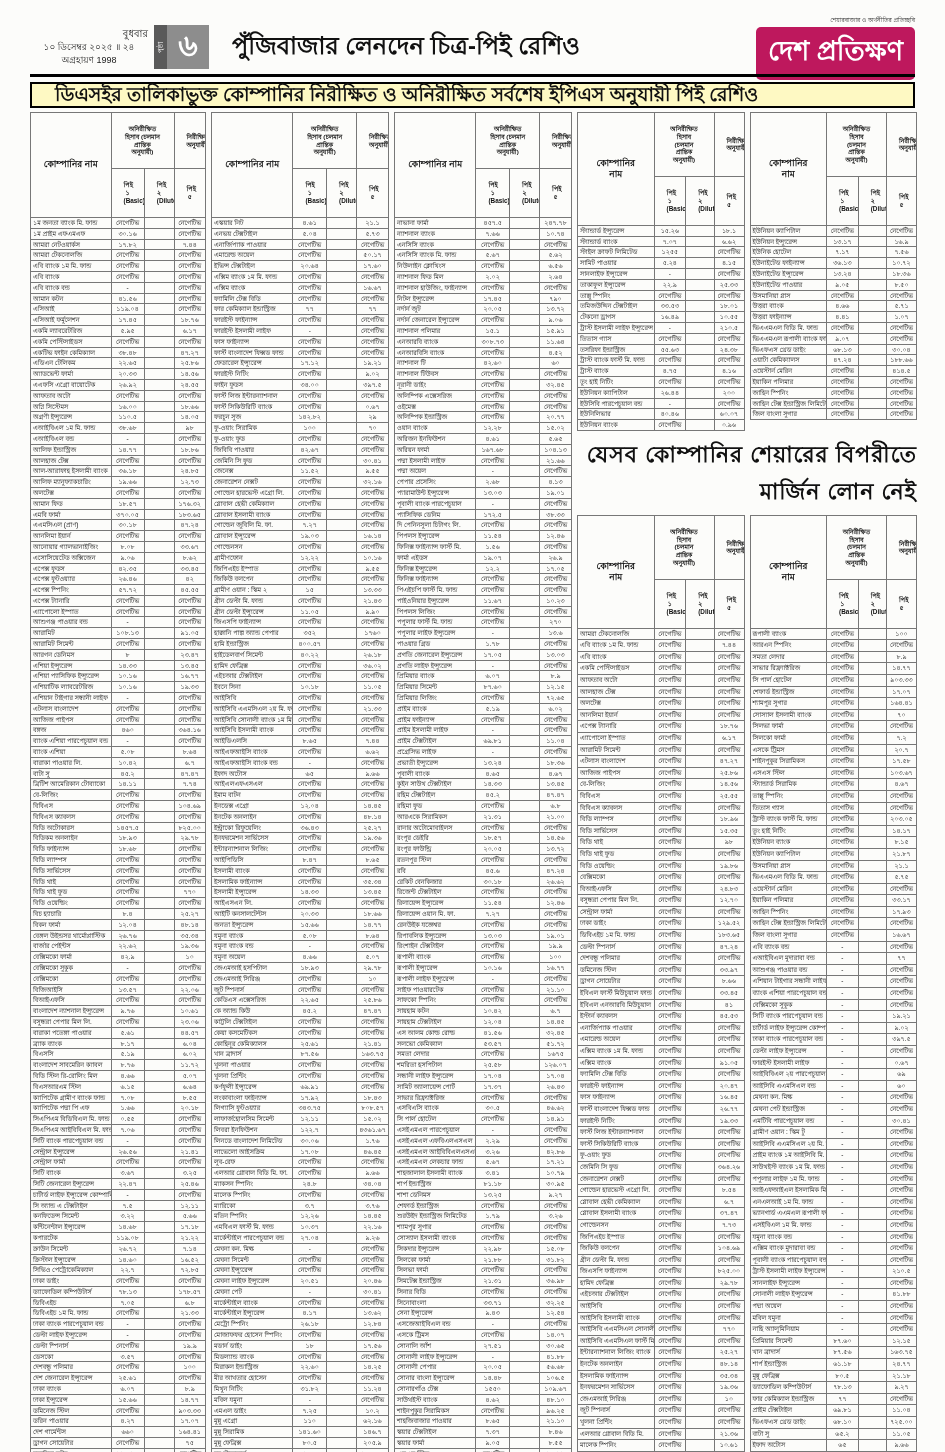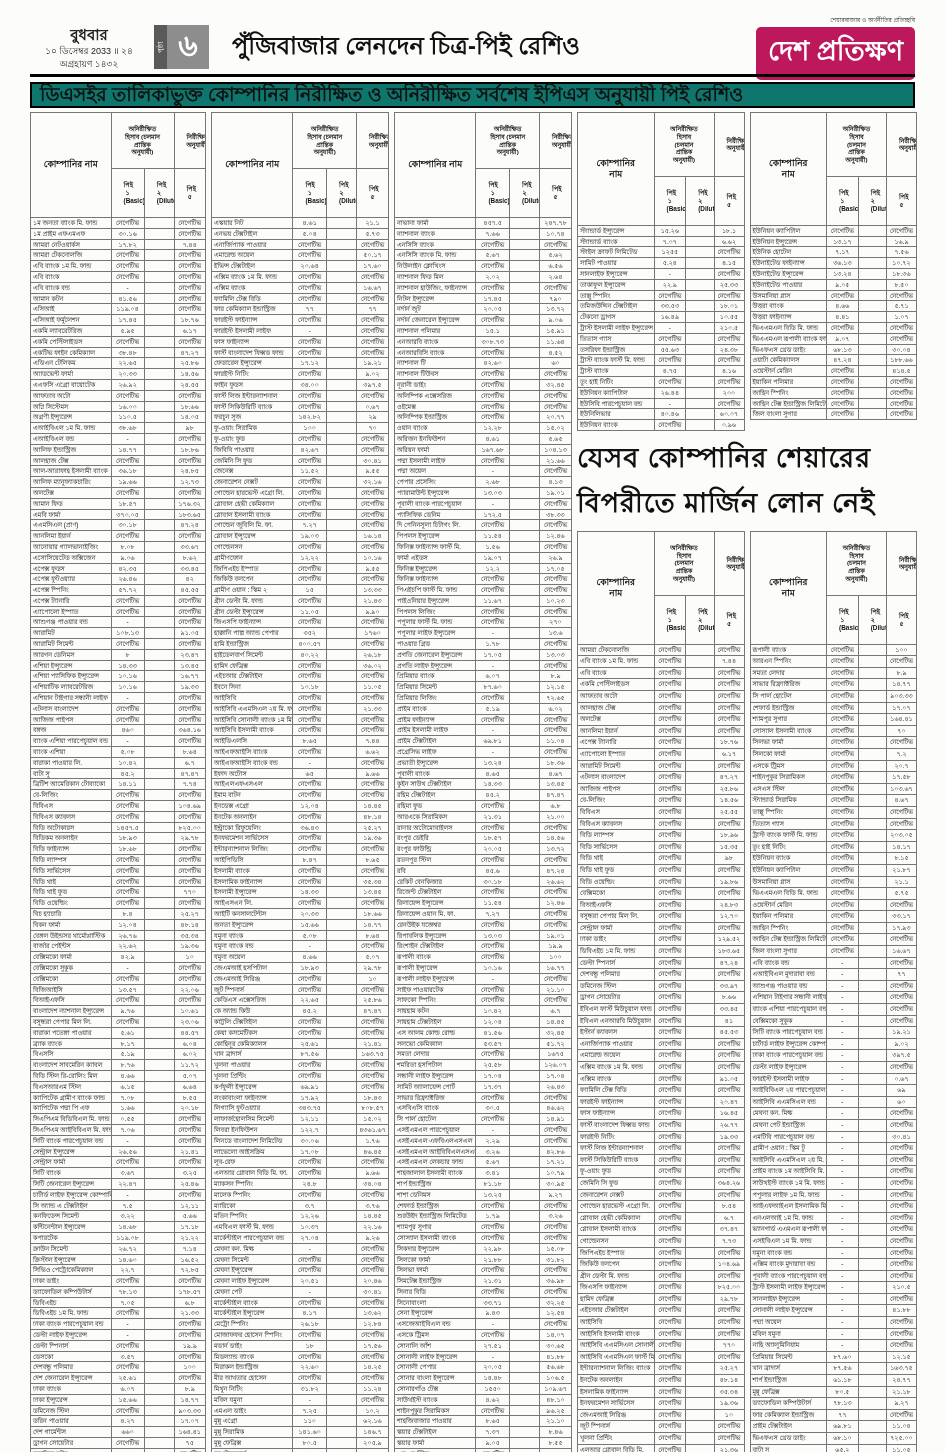--- a/index.html
+++ b/index.html
@@ -3,55 +3,55 @@
 <meta charset="utf-8">
 <style>
   html,body{margin:0;padding:0;}
   body{
     width:945px;height:1452px;position:relative;overflow:hidden;
     background:#fcfcfa;color:#111;
     font-family:"Liberation Sans","DejaVu Sans",sans-serif;
   }
   .masthead{position:absolute;top:24px;left:30px;right:30px;height:46px;display:flex;align-items:center;}
   .date-block{width:118px;text-align:center;font-size:9px;line-height:1.4;color:#222;}
-  .date-day{font-weight:bold;font-size:15px;}
+  .date-day{font-weight:normal;font-size:10px;text-align:right;}
   .page-box{display:flex;margin-left:6px;height:44px;}
   .page-strip{width:13px;background:#5a5a5a;color:#fff;font-size:7px;display:flex;align-items:center;justify-content:center;writing-mode:vertical-rl;transform:rotate(180deg);}
   .page-num{width:42px;background:#8d8d8d;color:#fff;font-size:30px;font-weight:bold;display:flex;align-items:center;justify-content:center;}
   .head-title{font-size:24px;font-weight:bold;margin-left:23px;letter-spacing:0;}
   .brand-wrap{margin-left:auto;text-align:right;}
   .brand-tagline{font-size:6px;color:#333;margin-bottom:1px;}
   .brand{background:#be185d;color:#fff;font-size:27px;font-weight:bold;padding:3px 12px 5px 12px;border-radius:5px;display:inline-block;}
   .rule{position:absolute;top:74px;left:30px;right:30px;height:3px;background:#000;}
-  .sec1-bar{position:absolute;top:82px;left:30px;right:30px;height:22px;border:2px solid #000;background:#0f766e;
-    font-size:19px;font-weight:bold;line-height:22px;padding-left:8px;}
+  .sec1-bar{position:absolute;top:82px;left:30px;right:30px;height:22px;border:2px solid #000;background:#fef9c3;
+    font-size:19px;font-weight:bold;line-height:22px;padding-left:23px;}
   .tables{position:absolute;top:112px;left:30px;right:28px;display:flex;gap:5px;align-items:flex-start;}
   .colA{width:176px;} .colB{width:178px;} .colC{width:178px;}
   .rightArea{flex:1;display:flex;flex-direction:column;}
   .pairTop,.pairBot{display:flex;gap:5px;align-items:flex-start;}
   .pairTop > div, .pairBot > div{flex:1;}
-  .sec2-title{font-size:27px;font-weight:bold;text-align:left;margin:6px 0 4px 0;letter-spacing:1px;}
+  .sec2-title{font-size:22px;font-weight:bold;text-align:right;margin:6px 0 4px 0;letter-spacing:1px;}
   table{width:100%;border-collapse:collapse;table-layout:fixed;}
   th,td{border:1px solid #777;overflow:hidden;white-space:nowrap;}
   thead th{font-size:6.2px;font-weight:bold;padding:12px;line-height:1.25;white-space:normal;}
   th.cname{font-size:9px;}
   th.pecell{font-size:6.4px;}
   tbody td{font-size:6.4px;height:9.8px;line-height:9.8px;padding:0 2px;}
   .cmp td{height:10.6px;line-height:10.6px;}
   td.nm{text-align:left;}
   td.v{text-align:center;}
   col.c-name{width:46%;} col.c-p1{width:19%;} col.c-p2{width:17%;} col.c-p5{width:18%;}
 </style>
 </head>
 <body>
 
 <div class="masthead">
   <div class="date-block">
     <div class="date-day">বুধবার</div>
-    <div>১০ ডিসেম্বর 2033 ॥ ২৪ অগ্রহায়ণ ১৪৩২</div>
+    <div>১০ ডিসেম্বর ২০২৫ ॥ ২৪ অগ্রহায়ণ 1998</div>
   </div>
   <div class="page-box">
     <div class="page-strip">পৃষ্ঠা</div>
     <div class="page-num">৬</div>
   </div>
   <div class="head-title">পুঁজিবাজার লেনদেন চিত্র-পিই রেশিও</div>
   <div class="brand-wrap">
     <div class="brand-tagline">শেয়ারবাজার ও অর্থনীতির প্রতিচ্ছবি</div>
     <div class="brand">দেশ প্রতিক্ষণ</div>
   </div>

